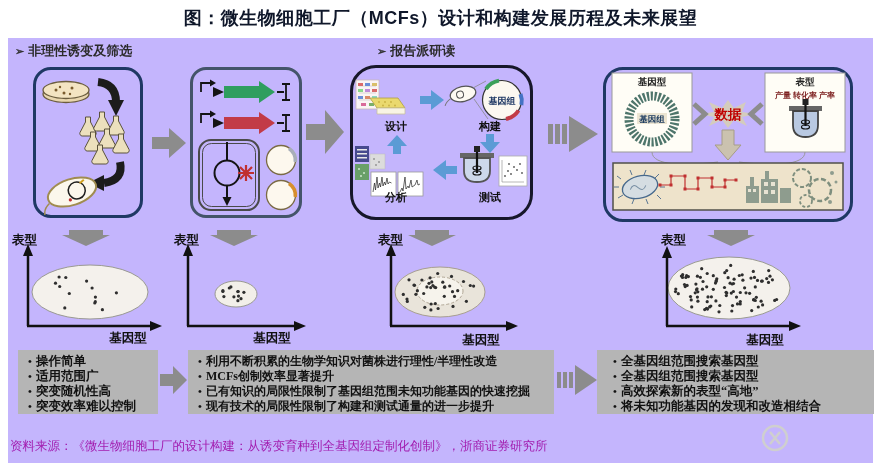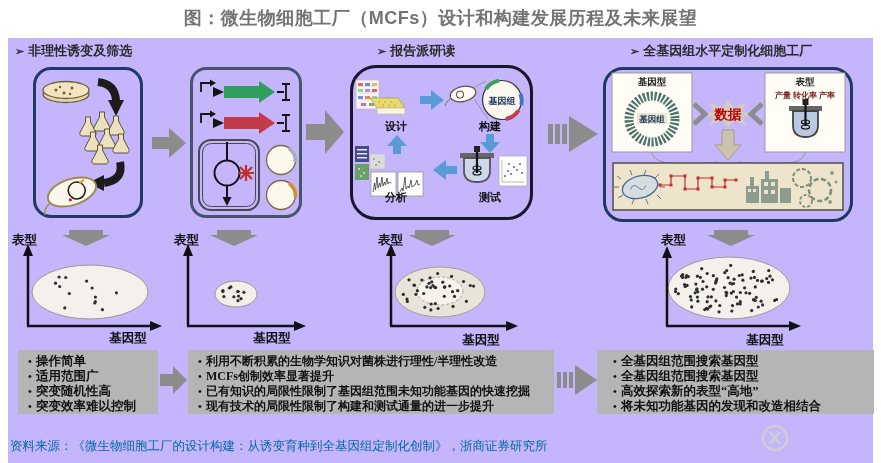--- a/index.html
+++ b/index.html
@@ -3,21 +3,21 @@
 <meta charset="utf-8">
 <style>
   html,body{margin:0;padding:0;}
   body{
     width:881px;height:463px;position:relative;overflow:hidden;background:#ffffff;
     font-family:"Liberation Sans",sans-serif;
   }
   .abs{position:absolute;}
   .title{
     position:absolute;left:0;top:6px;width:881px;text-align:center;
-    font-size:18px;font-weight:bold;color:#737373;letter-spacing:0.5px;
+    font-size:18px;font-weight:bold;color:#0f172a;letter-spacing:0.5px;
   }
   .diagram{
     position:absolute;left:8px;top:38px;width:865px;height:438px;
     background:#c4b5fd;
   }
   .stage-header{
     position:absolute;top:4px;font-size:13px;font-weight:bold;color:#2b2b2b;
     white-space:nowrap;font-family:"Liberation Serif",serif;
   }
   .stage-header .marker{font-size:11px;margin-right:4px;color:#333;}
@@ -35,21 +35,21 @@
     padding:4px 5px 3px 6px;color:#111;
     font-family:"Liberation Serif",serif;font-weight:bold;
   }
   .brow{display:flex;align-items:flex-start;line-height:15px;}
   .bdot{width:12px;flex:0 0 12px;text-align:center;font-size:11px;}
   .btxt{flex:1;white-space:nowrap;}
   .bbox1 .brow{font-size:12.5px;}
   .bbox2 .brow{font-size:12px;}
   .bbox3 .brow{font-size:12.5px;}
   .footer-source{
-    position:absolute;left:10px;top:438px;font-size:12.5px;color:#0369a1;
+    position:absolute;left:10px;top:438px;font-size:12.5px;color:#a21caf;
     white-space:nowrap;
   }
   .watermark{
     position:absolute;left:606px;top:423px;display:flex;align-items:flex-end;gap:18px;flex-direction:column;
   }
   .watermark-text{
     font-size:22px;font-weight:bold;color:#cfcfcf;letter-spacing:1px;white-space:nowrap;
   }
 </style>
 </head>
@@ -57,23 +57,20 @@
 
 <div class="title">图：微生物细胞工厂（MCFs）设计和构建发展历程及未来展望</div>
 
 <div class="diagram">
 
   <div class="stage-header" style="left:7px;">
     <span class="marker">➢</span><span>非理性诱变及筛选</span>
   </div>
   <div class="stage-header" style="left:369px;">
     <span class="marker">➢</span><span>报告派研读</span>
-  </div>
-  <div class="stage-header" style="left:622px;">
-    <span class="marker">➢</span><span>全基因组水平定制化细胞工厂</span>
   </div>
 
   <div class="panel p1">
     <svg width="104" height="145" viewBox="0 0 104 145">
       <g>
         <ellipse cx="30" cy="24" rx="23" ry="8.5" fill="#e8d6ae" stroke="#6b5d3f" stroke-width="1.3"></ellipse>
         <ellipse cx="30" cy="20" rx="23" ry="8.5" fill="#f3e4c2" stroke="#6b5d3f" stroke-width="1.3"></ellipse>
         <circle cx="20" cy="20" r="1.5" fill="#7a5c2e"></circle>
           <circle cx="28" cy="23" r="1.5" fill="#7a5c2e"></circle>
         <circle cx="36" cy="18" r="1.5" fill="#7a5c2e"></circle>

